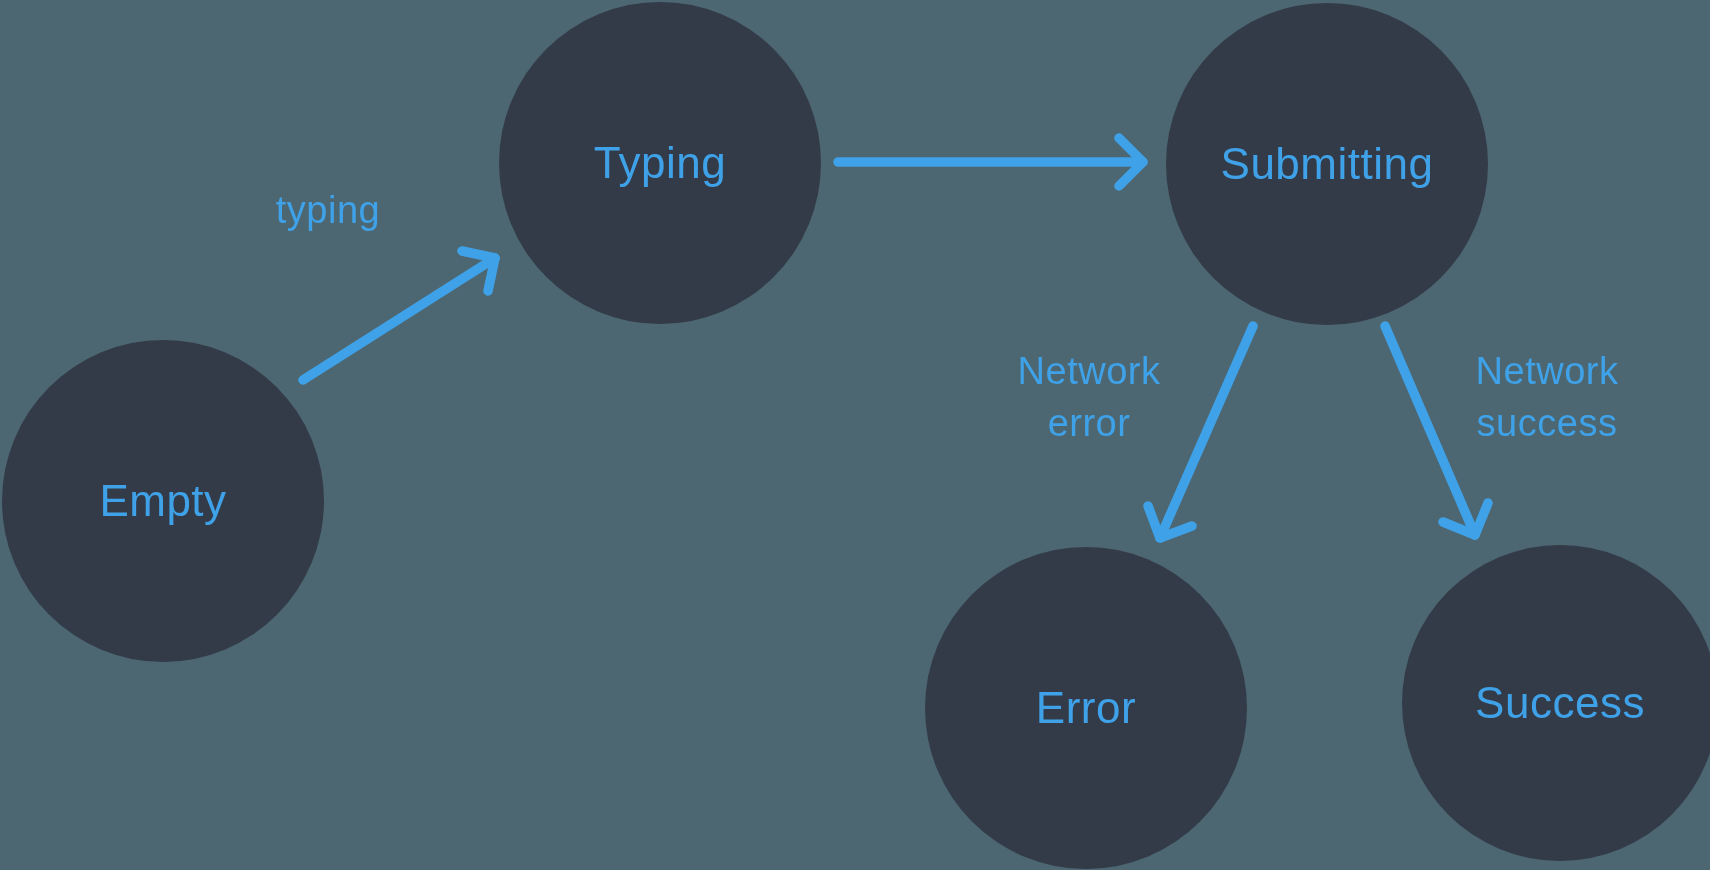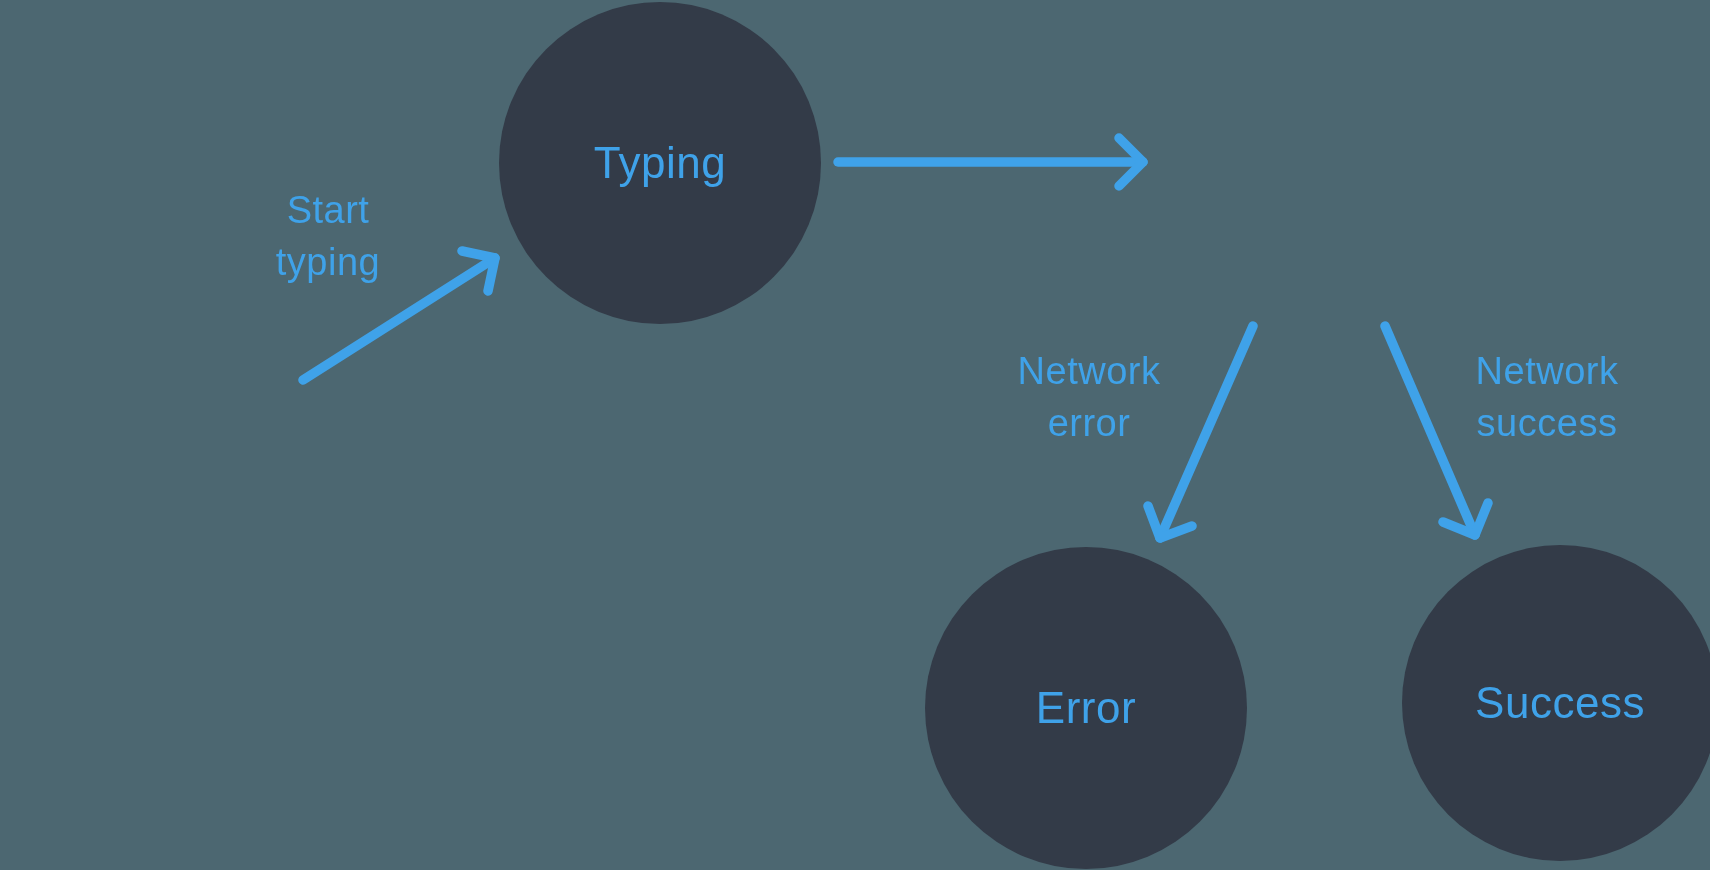--- a/index.html
+++ b/index.html
@@ -88,36 +88,41 @@
       <line class="edge-stroke" x1="1253" y1="326" x2="1160" y2="538"></line>
       <polyline class="edge-stroke" points="1148,506 1160,538 1192,526"></polyline>
     </g>
 
     <g>
       <line class="edge-stroke" x1="1385" y1="326" x2="1475" y2="535"></line>
       <polyline class="edge-stroke" points="1443,522 1475,535 1488,503"></polyline>
     </g>
   </svg>
 
+  <div id="node-empty" class="state-node">
+    <span class="node-label">Empty</span>
+  </div>
 
   <div id="node-typing" class="state-node">
     <span class="node-label">Typing</span>
   </div>
 
+  <div id="node-submitting" class="state-node">
+    <span class="node-label">Submitting</span>
+  </div>
 
   <div id="node-error" class="state-node">
     <span class="node-label">Error</span>
   </div>
 
   <div id="node-success" class="state-node">
     <span class="node-label">Success</span>
   </div>
 
   <div id="label-start-typing" class="edge-label">
-    <span>Start</span>
     <span>typing</span>
   </div>
 
 
   <div id="label-network-error" class="edge-label">
     <span>Network</span>
     <span>error</span>
   </div>
 
   <div id="label-network-success" class="edge-label">

